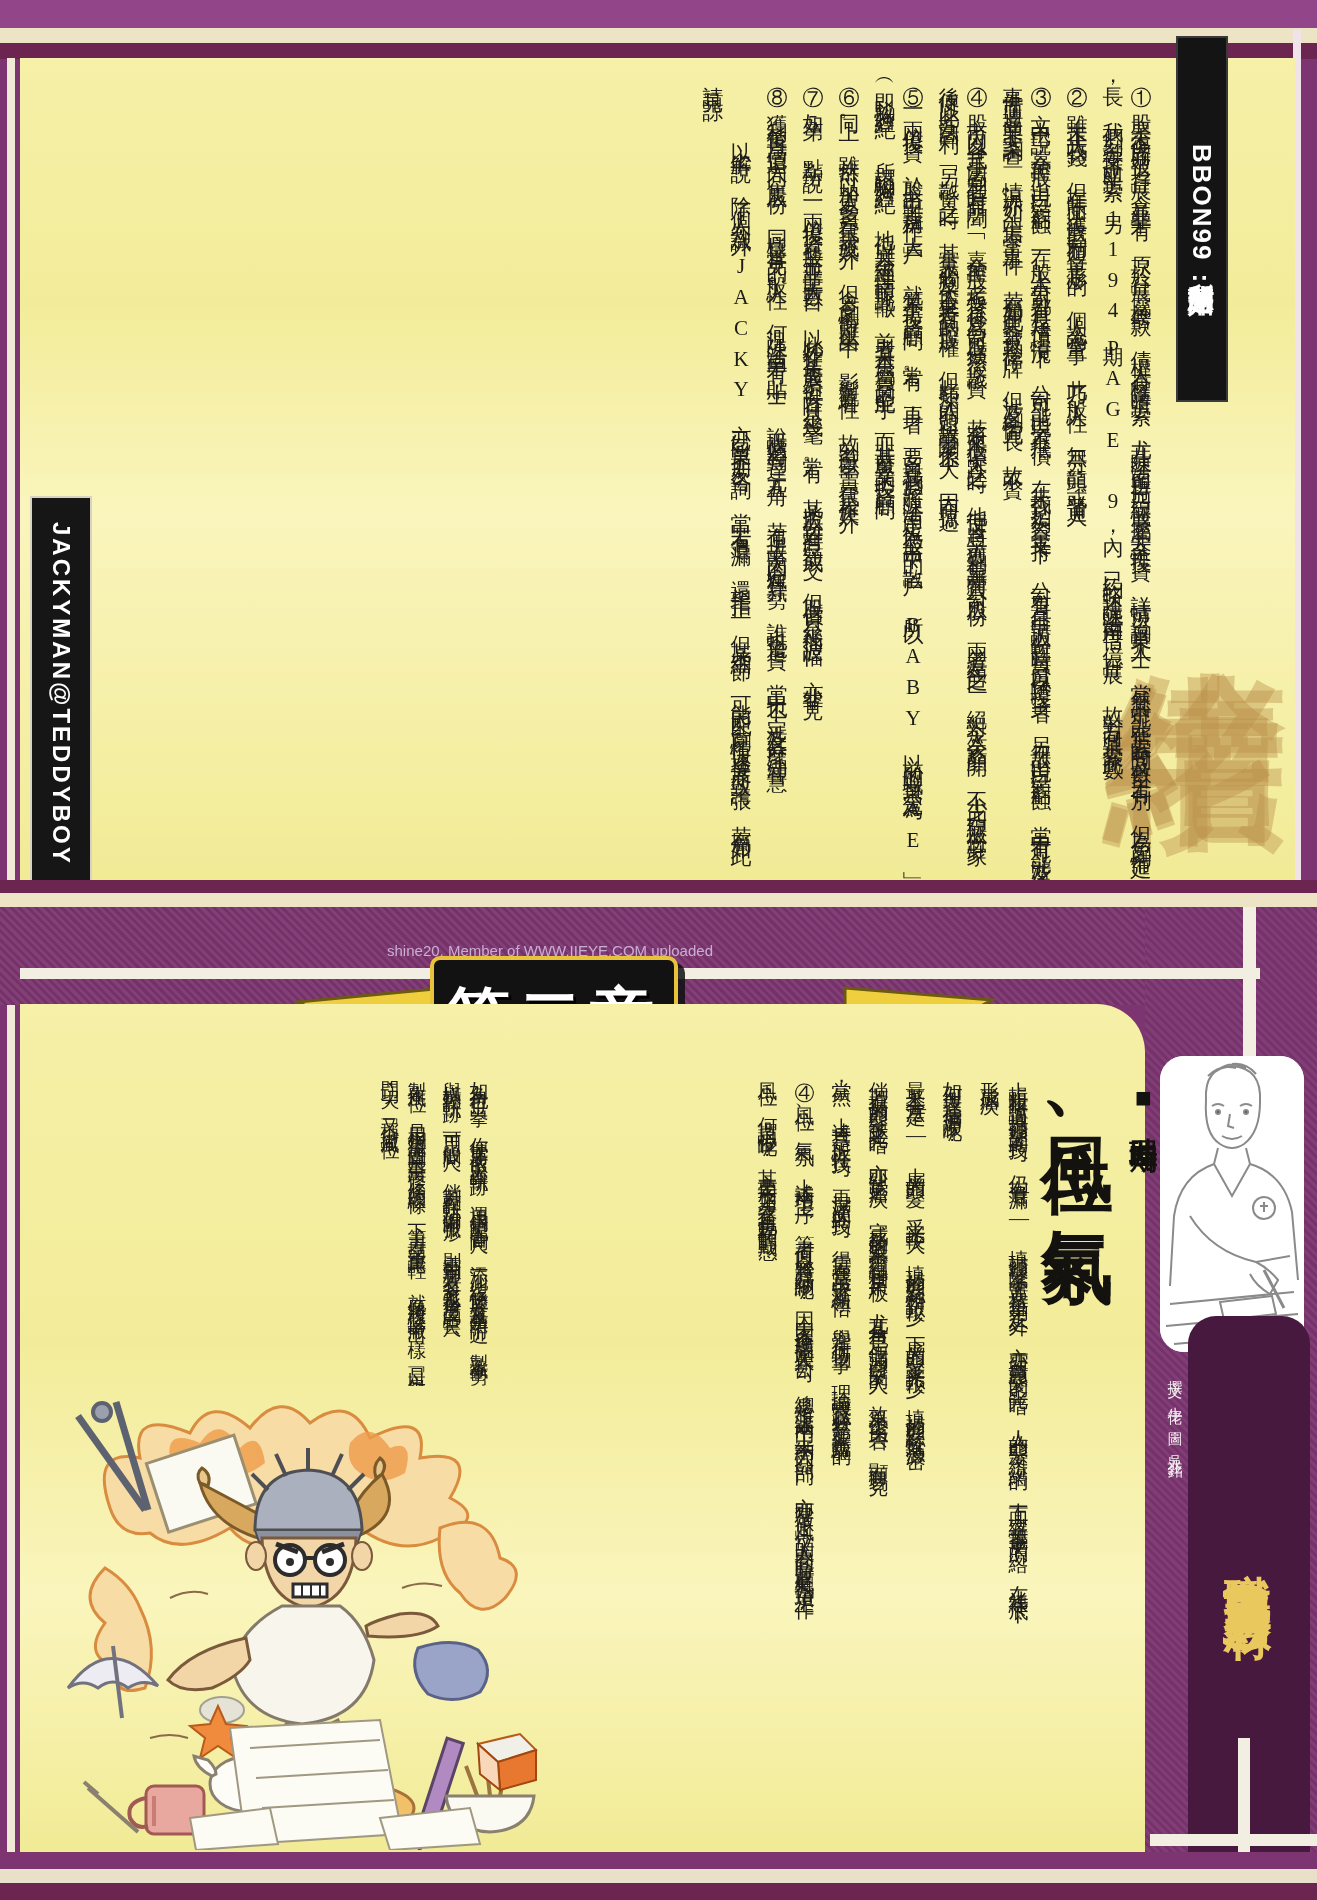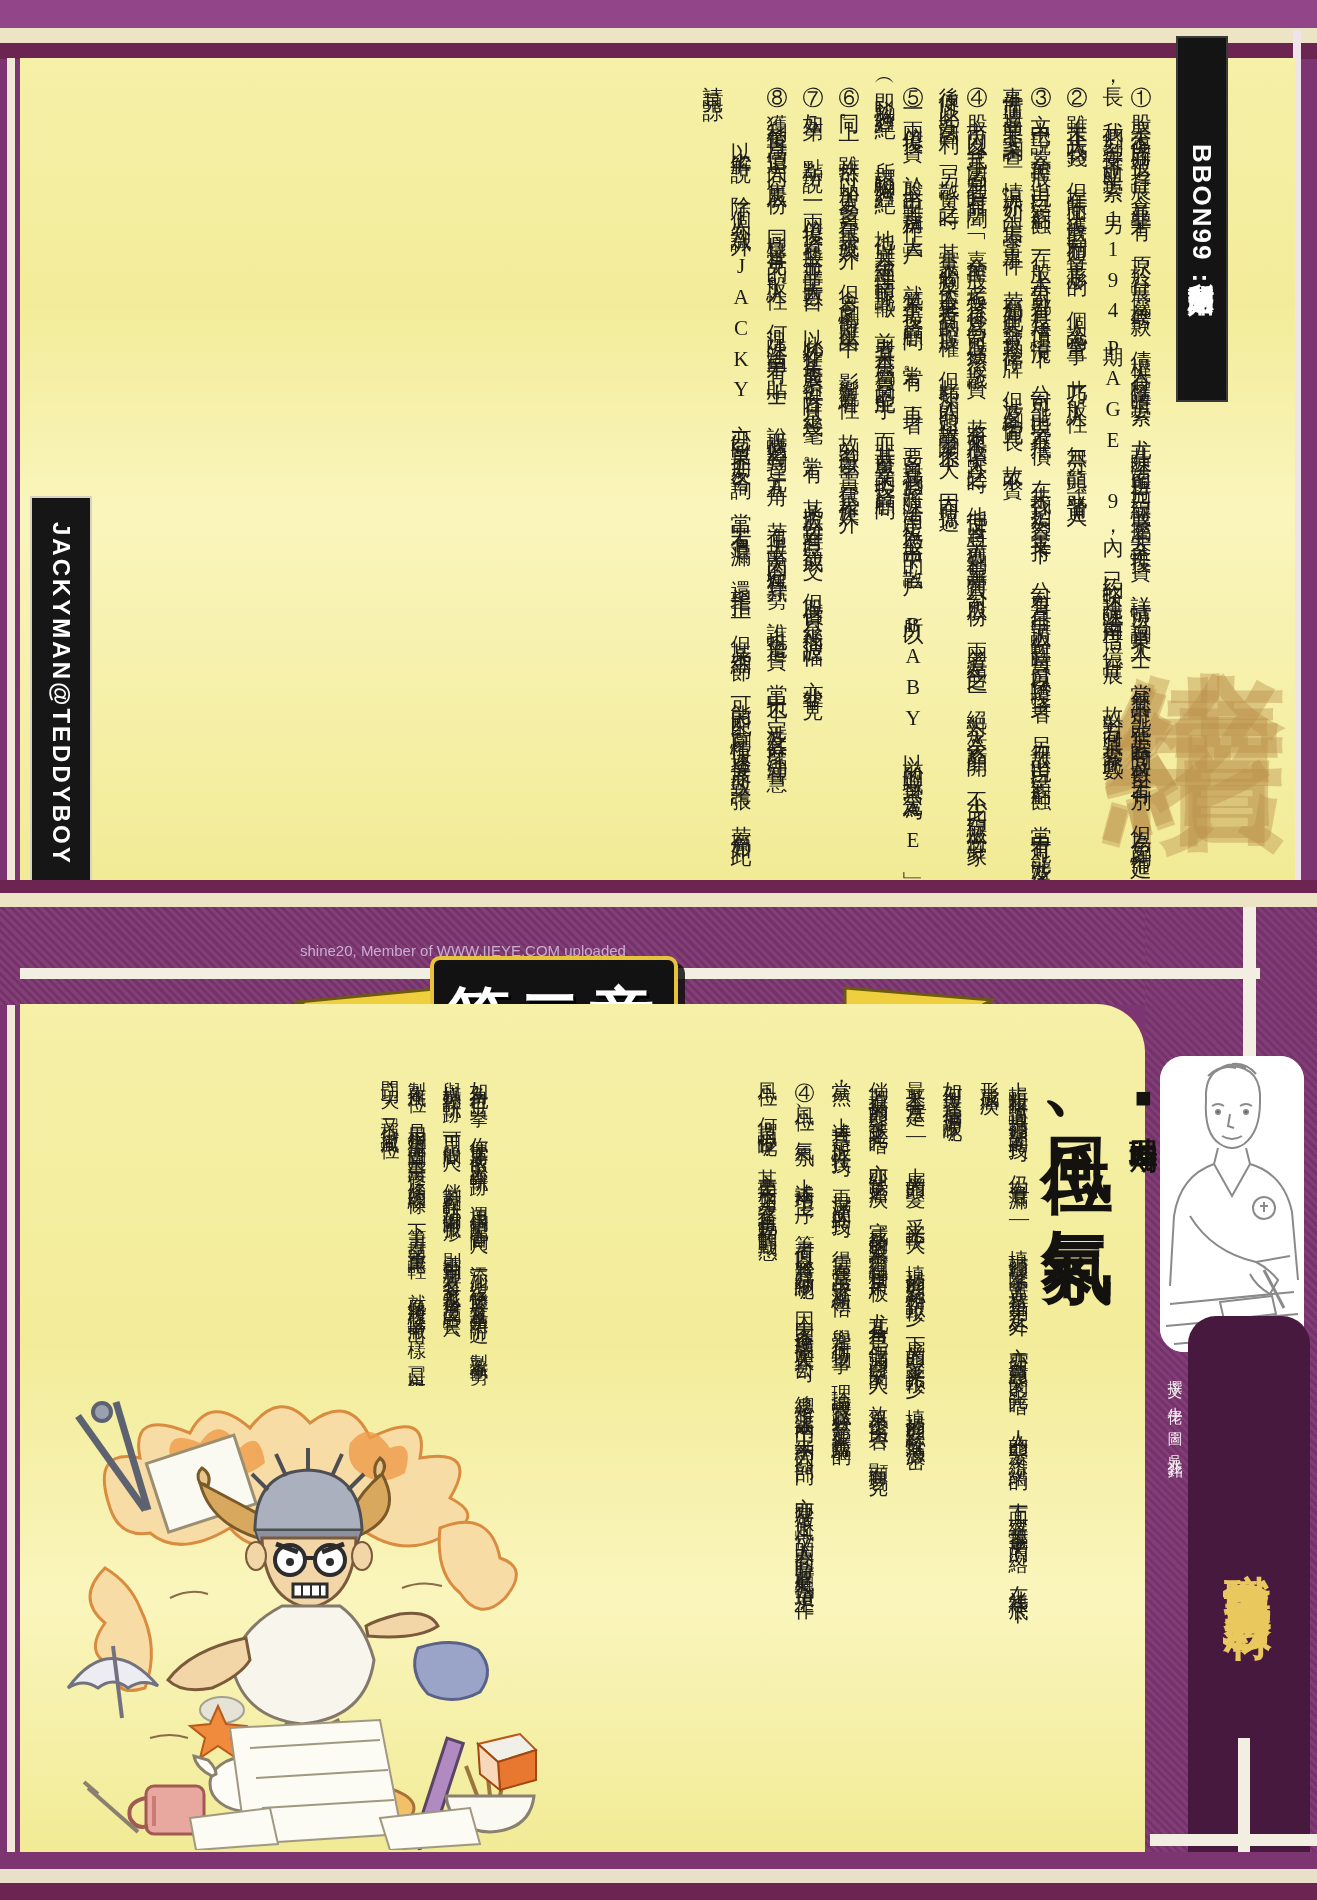--- a/index.html
+++ b/index.html
@@ -46,21 +46,21 @@
   .jacky-box span{color:#ffffff;font-size:24px;font-weight:bold;letter-spacing:3px;
     font-family:"Liberation Sans",sans-serif;}
 
   
   .top-text{left:58px;top:70px;width:1097px;height:800px;font-size:21px;line-height:28px;
     letter-spacing:.32em;color:#1d1c18;}
   .top-text p{margin-block-start:0;margin-block-end:8px;}
   .top-text p.closing{text-indent:2.6em;}
 
   
-  .upload-credit{left:300px;top:942px;width:500px;height:20px;
+  .upload-credit{left:300px;top:942px;width:500px;height:20px;text-align:center;
     color:#c9aed2;font-size:15px;font-family:"Liberation Sans",sans-serif;}
   .white-hline{left:20px;top:968px;width:1240px;height:11px;background:#f2efe2;}
   .white-vline-1{left:1243px;top:907px;width:13px;height:424px;background:#f2efe2;}
   .white-hline-2{left:1150px;top:1834px;width:167px;height:12px;background:#f2efe2;}
   .white-vline-2{left:1238px;top:1738px;width:12px;height:162px;background:#f2efe2;}
 
   .banner{left:280px;top:956px;width:730px;height:128px;}
   .banner svg{position:absolute;left:0;top:26px;}
   .chapter-box{position:absolute;left:150px;top:0;width:240px;height:114px;background:#121212;
     border:4px solid #e8c23a;border-radius:10px;box-shadow:7px 7px 0 rgba(15,15,15,.85);

